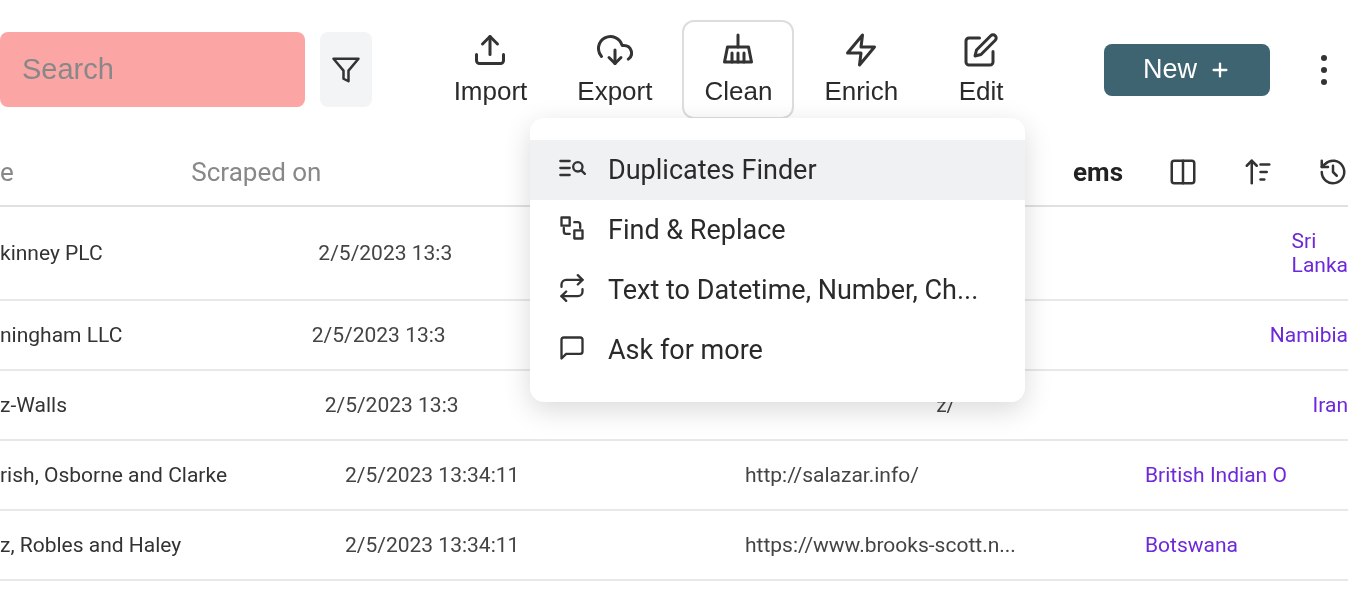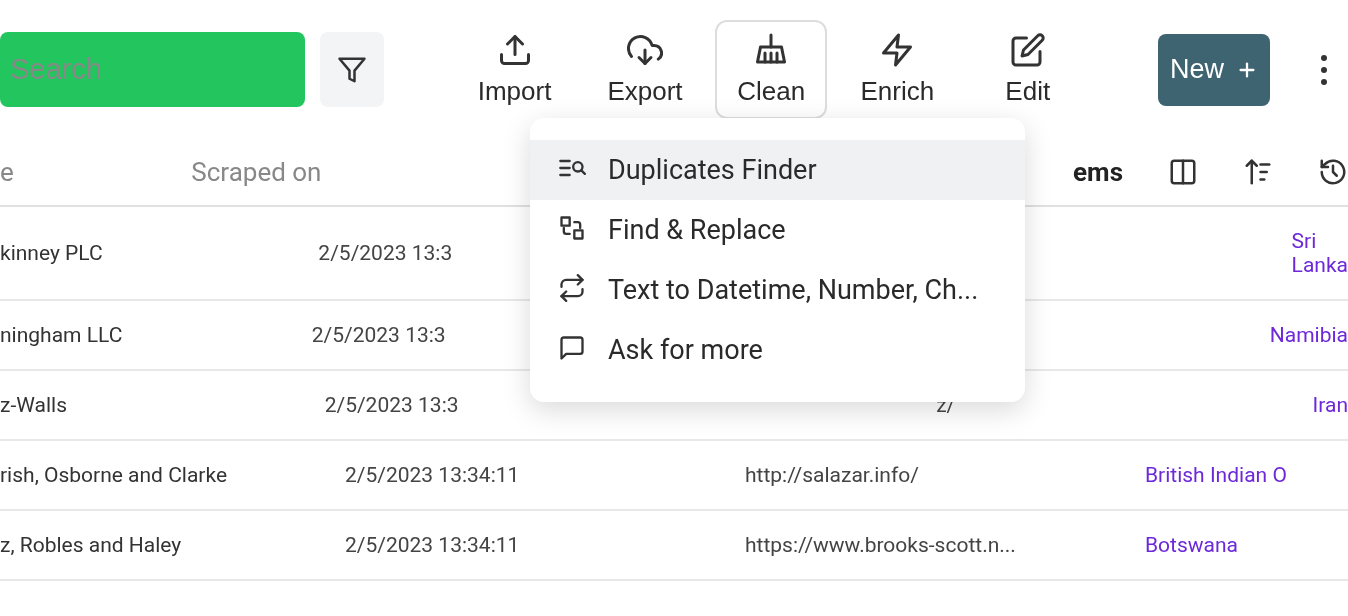--- a/index.html
+++ b/index.html
@@ -18,23 +18,23 @@
     .toolbar {
       display: flex;
       align-items: center;
       padding: 20px 0 20px 0;
       gap: 10px;
     }
     .search-input {
       width: 305px;
       height: 75px;
       border: none;
-      background: #22c55e;
+      background: #fca5a5;
       border-radius: 8px;
-      padding: 0 10px;
+      padding: 0 22px;
       font-size: 29px;
       color: #555;
     }
     .search-input::placeholder {
       color: #888;
     }
     .filter-btn {
       width: 75px;
       height: 75px;
       background: #f3f4f5;
@@ -76,22 +76,22 @@
       color: #2a2a2a;
     }
     .new-btn {
       display: flex;
       align-items: center;
       justify-content: center;
       background: #3e6371;
       color: #fff;
       border: none;
       border-radius: 8px;
-      height: 72px;
-      padding: 0 12px;
+      height: 52px;
+      padding: 0 39px;
       font-size: 27px;
       font-weight: 500;
       cursor: pointer;
       gap: 12px;
       margin-left: 60px;
     }
     .more-btn {
       background: none;
       border: none;
       cursor: pointer;

